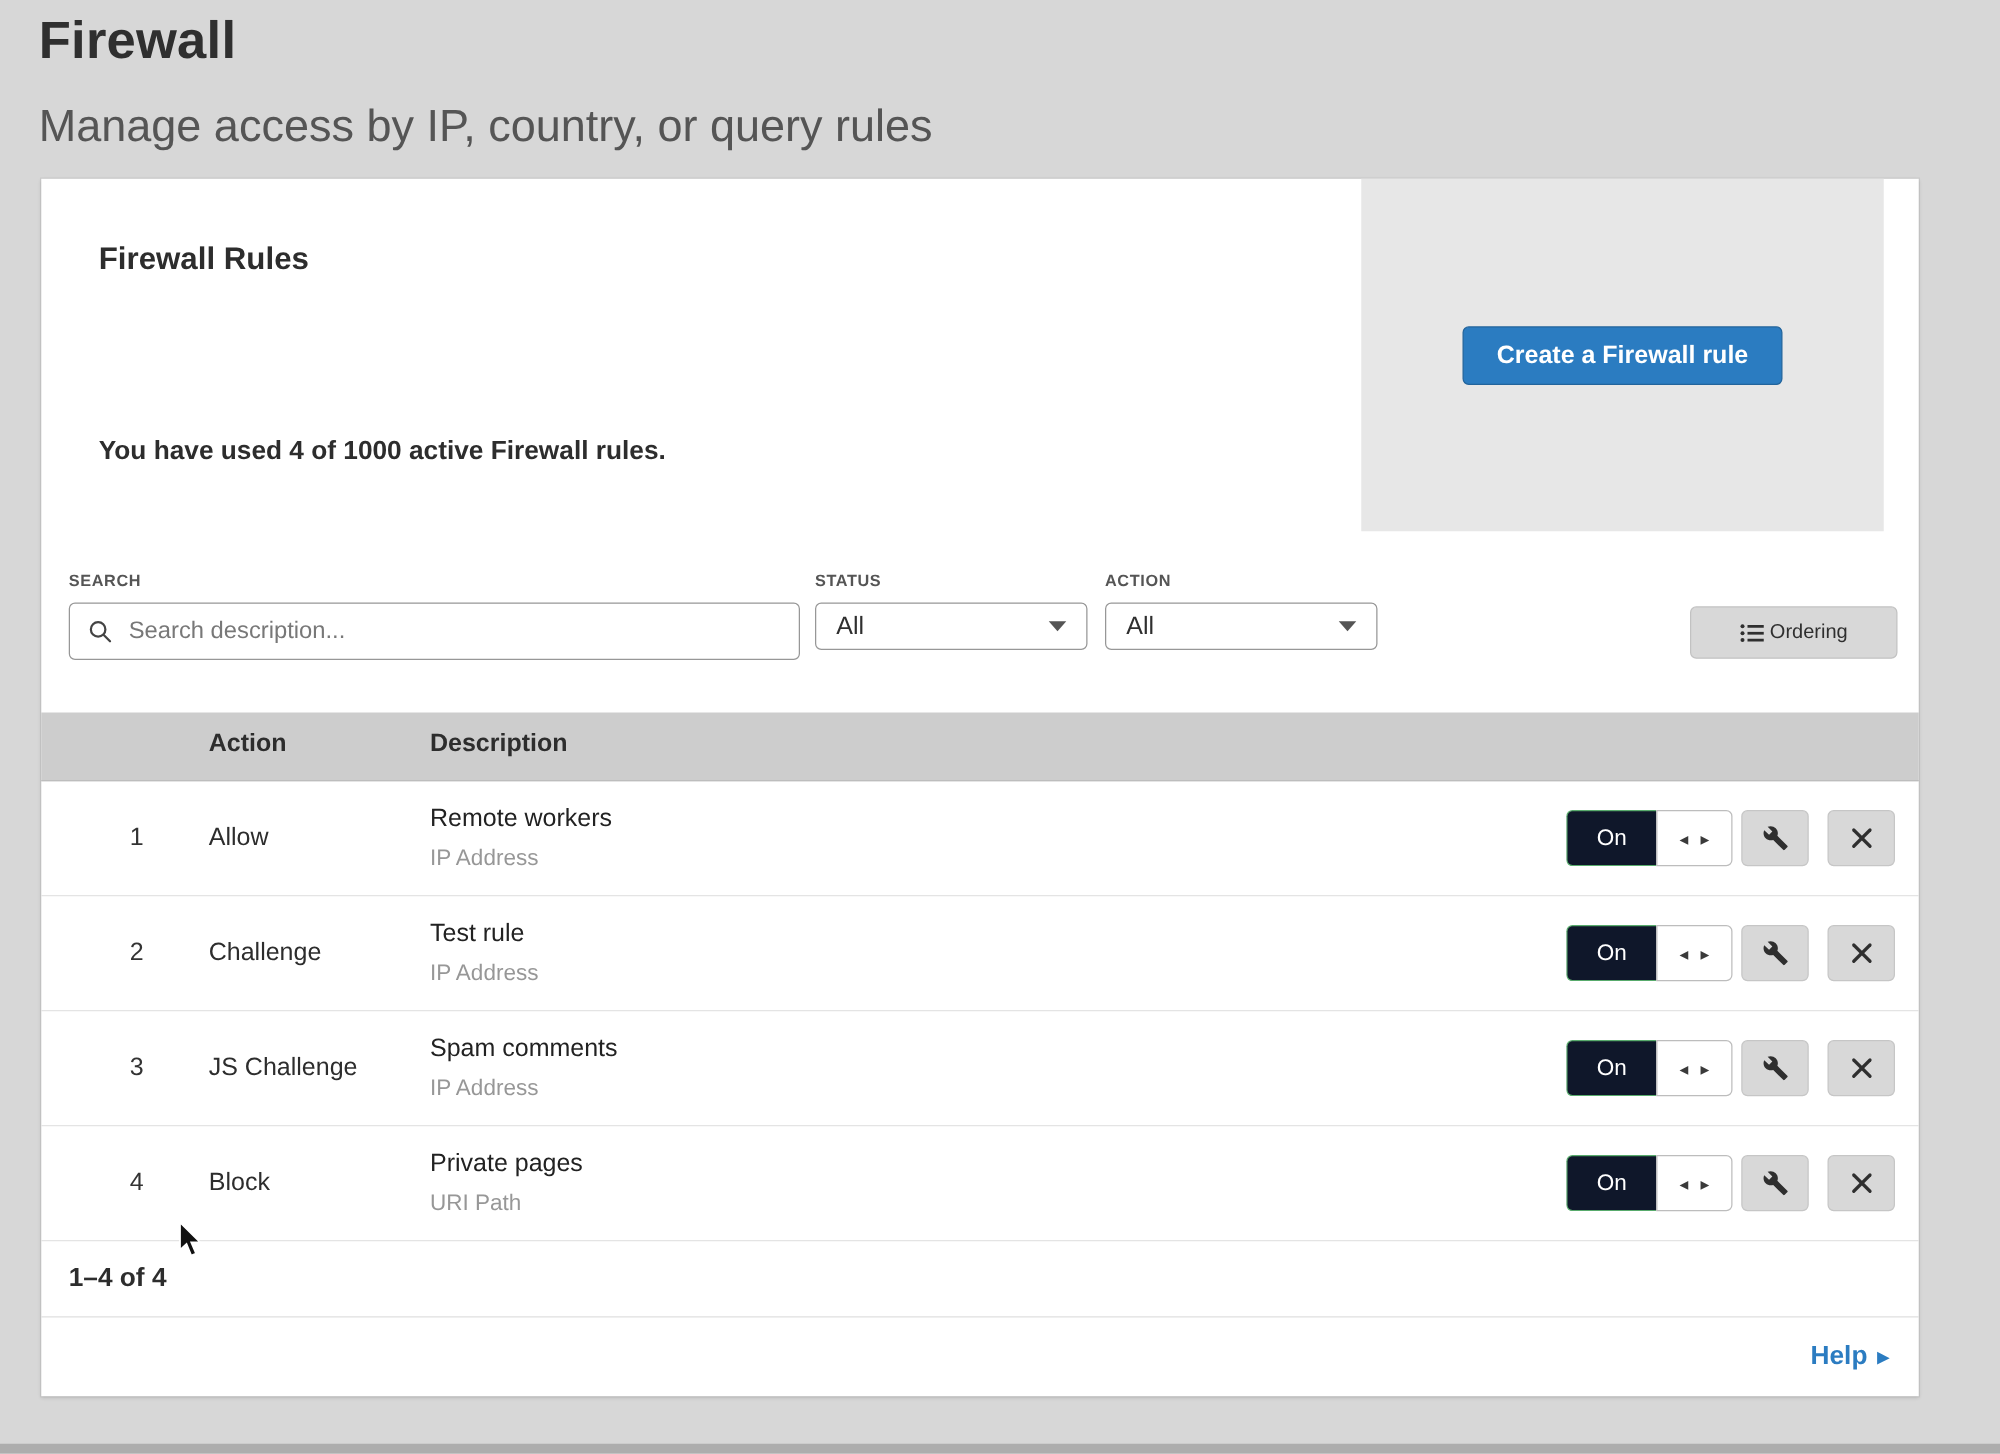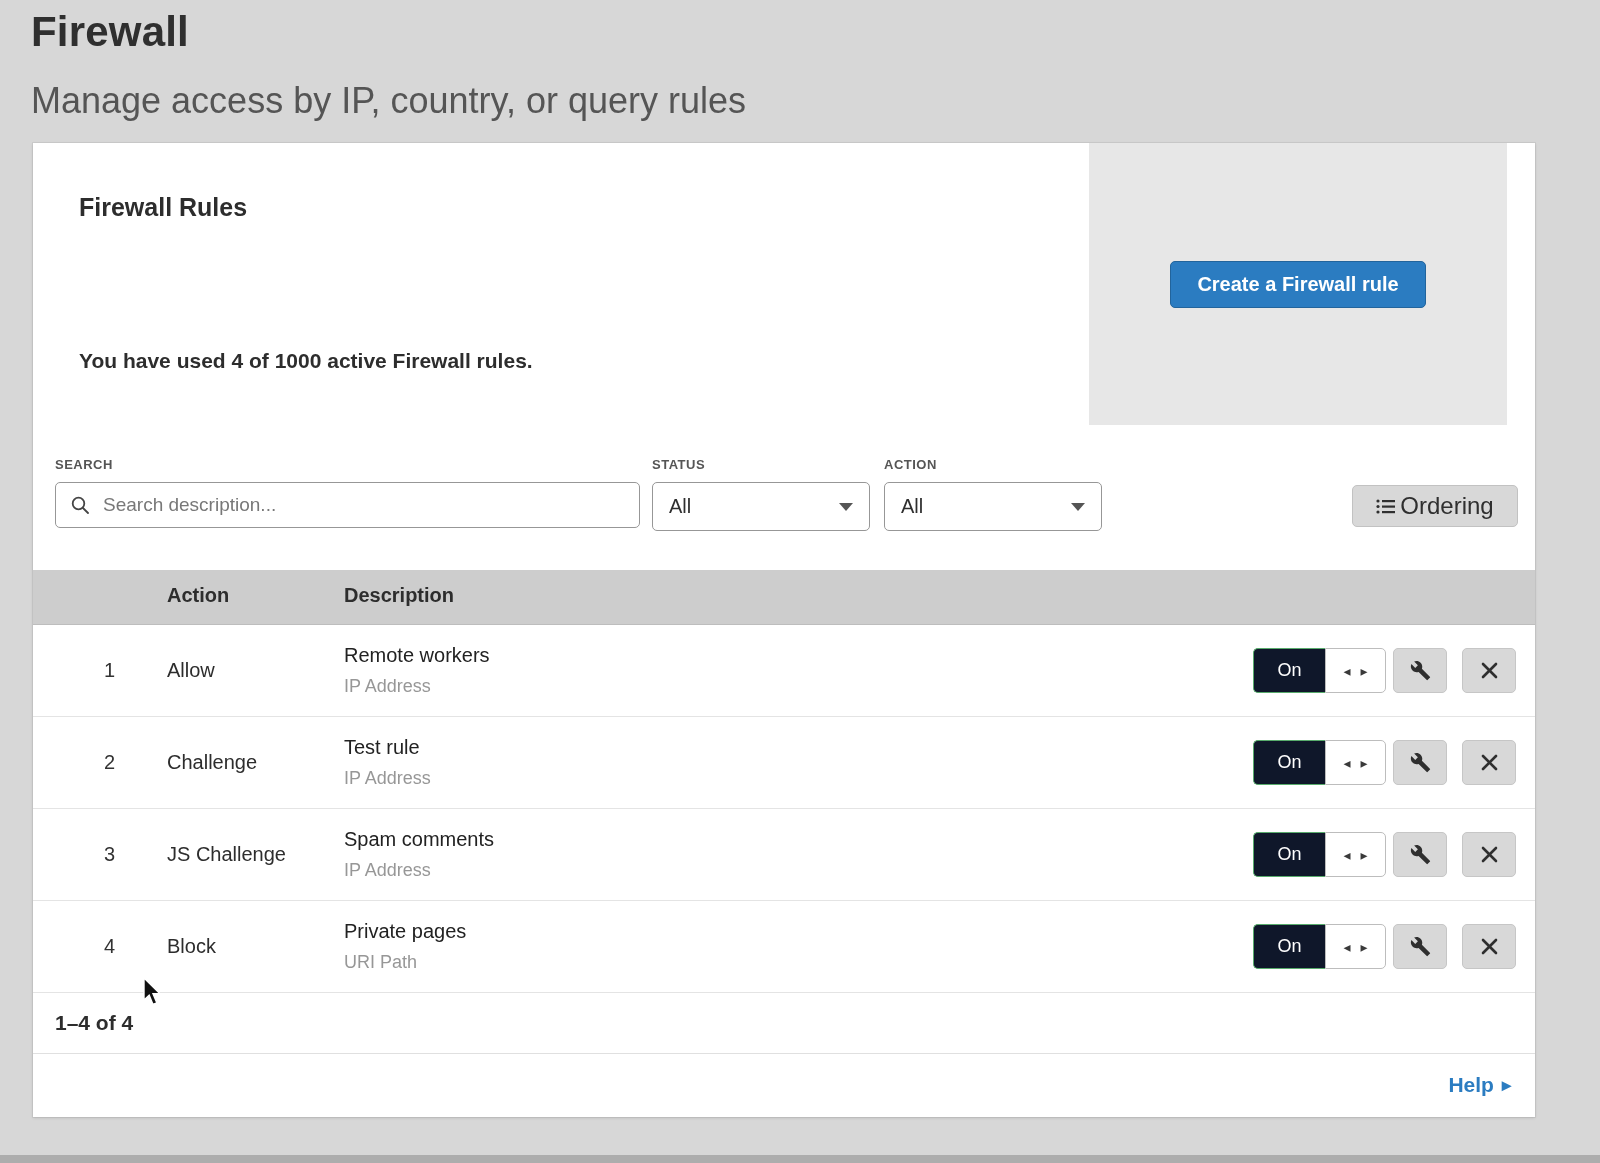--- a/index.html
+++ b/index.html
@@ -69,37 +69,37 @@
   }
   .search-box svg { margin-left:14px; flex:0 0 auto; }
   .search-box input {
     border:none; outline:none; background:transparent;
     font-family:inherit; font-size:19px; color:#333;
     margin-left:13px; width:520px;
   }
   .search-box input::placeholder { color:#787878; }
 
   .select {
-    position:absolute; top:339px; width:218px; height:49px;
+    position:absolute; top:339px; width:218px; height:38px;
     border:1px solid #979797; border-radius:5px; background:#fff;
     display:flex; align-items:center; justify-content:space-between;
     padding:0 16px; font-size:20px; color:#2f2f2f; cursor:pointer;
   }
   .sel-status { left:619px; }
   .sel-action { left:851px; }
   .chevron {
     width:0; height:0; border-left:7px solid transparent;
     border-right:7px solid transparent; border-top:8px solid #555;
   }
 
   .ordering-btn {
     position:absolute; left:1319px; top:342px; width:166px; height:42px;
     background:#d8d8d8; border:1px solid #c2c2c2; border-radius:5px;
     display:flex; align-items:center; justify-content:center; gap:4px;
-    font-family:inherit; font-size:24px; color:#2f2f2f; cursor:pointer;
+    font-family:inherit; font-size:16px; color:#2f2f2f; cursor:pointer;
   }
 
   
   .table-header {
     position:absolute; left:0; top:427px; width:1502px; height:55px;
     background:#cdcdcd; border-bottom:1px solid #bdbdbd;
   }
   .th { position:absolute; top:14px; font-size:20px; font-weight:700; color:#2d2d2d; }
   .th-action { left:134px; }
   .th-desc { left:311px; }

